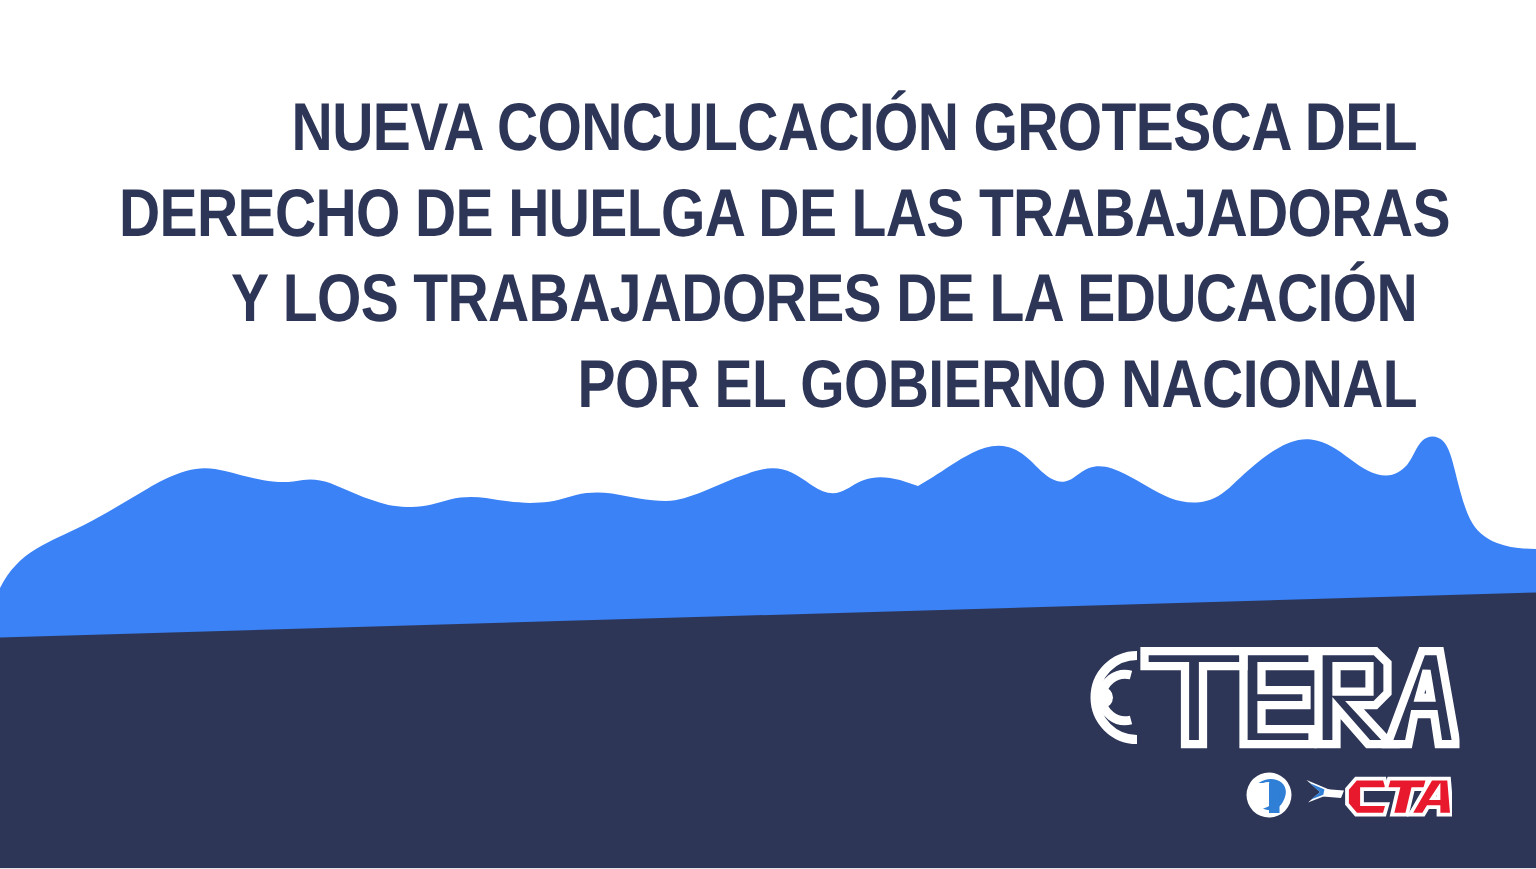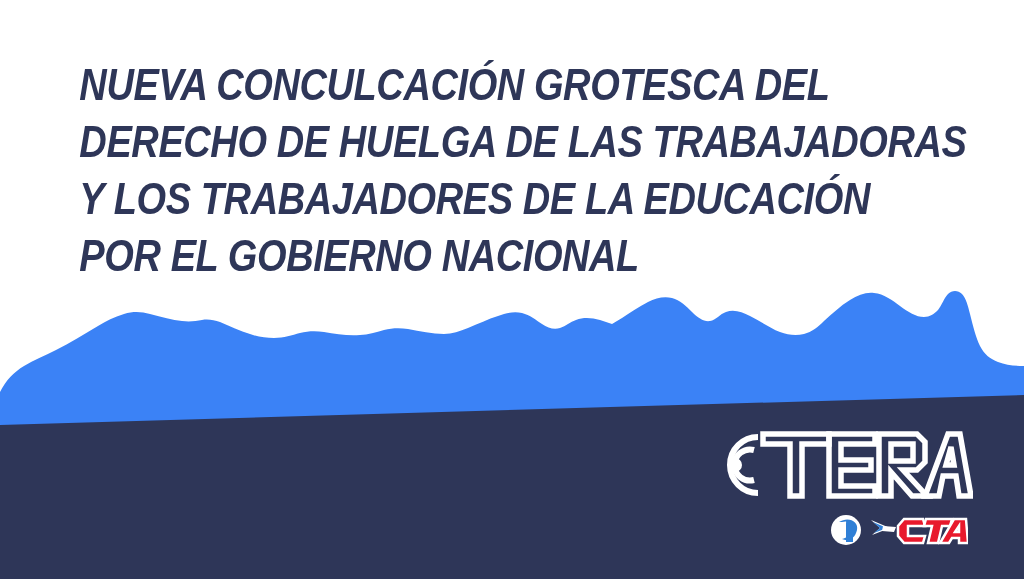--- a/index.html
+++ b/index.html
@@ -15,23 +15,22 @@
     overflow: hidden;
     font-family: "Liberation Sans", sans-serif;
   }
 
   
   #title-block {
     position: absolute;
     left: 0;
     top: 56px;
     width: 1024px;
-    text-align: left;
+    text-align: right;
     z-index: 5;
-    font-style: italic;
   }
   .title-line {
     display: block;
     color: #2e3658;
     font-family: "Liberation Sans", sans-serif;
     font-weight: 700;
     font-size: 45px;
     line-height: 57px;
     letter-spacing: -0.5px;
     white-space: nowrap;

